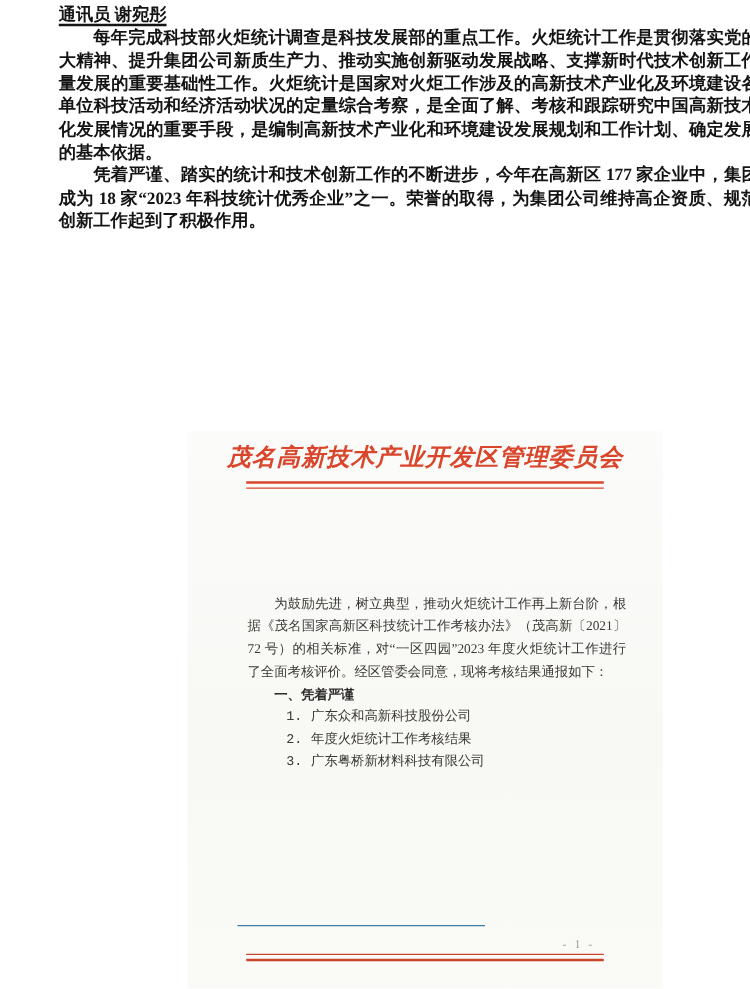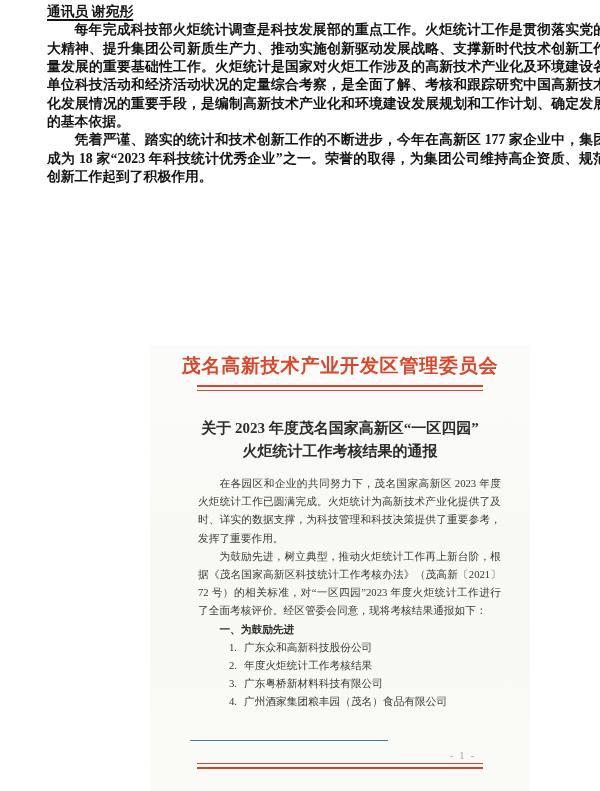--- a/index.html
+++ b/index.html
@@ -54,20 +54,21 @@
     position: absolute;
     left: 0;
     top: 8px;
     width: 100%;
     text-align: center;
     color: #d9462b;
     font-size: 19px;
     font-weight: 700;
     letter-spacing: 0.8px;
     white-space: nowrap;
+    font-style: italic;
   }
   .scan-divider {
     position: absolute;
     left: 47px;
     top: 40px;
     width: 286px;
     height: 2.5px;
     border-top: 2px solid #d9462b;
     border-bottom: 1px solid #d9462b;
   }
@@ -102,20 +103,21 @@
   }
   .notice-body .section-heading {
     font-weight: 700;
     color: #2e2c2a;
   }
   .company-list {
     margin-left: 31px;
   }
   .company-item {
     white-space: nowrap;
+    font-family: Liberation Mono, monospace;
   }
   .company-item .num {
     display: inline-block;
     margin-right: 7px;
   }
   .company-underline {
     position: absolute;
     left: 40px;
     top: 395px;
     width: 198px;
@@ -150,41 +152,33 @@
     </div>
     <p>每年完成科技部火炬统计调查是科技发展部的重点工作。火炬统计工作是贯彻落实党的二十大精神、提升集团公司新质生产力、推动实施创新驱动发展战略、支撑新时代技术创新工作高质量发展的重要基础性工作。火炬统计是国家对火炬工作涉及的高新技术产业化及环境建设各相关单位科技活动和经济活动状况的定量综合考察，是全面了解、考核和跟踪研究中国高新技术产业化发展情况的重要手段，是编制高新技术产业化和环境建设发展规划和工作计划、确定发展策略的基本依据。</p>
     <p>凭着严谨、踏实的统计和技术创新工作的不断进步，今年在高新区 177 家企业中，集团公司成为 18 家“2023 年科技统计优秀企业”之一。荣誉的取得，为集团公司维持高企资质、规范技术创新工作起到了积极作用。</p>
   </div>
 
   <div class="scan">
 
     <div class="scan-header">茂名高新技术产业开发区管理委员会</div>
     <div class="scan-divider"></div>
 
-    <div class="notice-title">
-      <div>关于 2023 年度茂名国家高新区“一区四园”</div>
-      <div>火炬统计工作考核结果的通报</div>
-    </div>
 
     <div class="notice-body">
-      <p>在各园区和企业的共同努力下，茂名国家高新区 2023 年度火炬统计工作已圆满完成。火炬统计为高新技术产业化提供了及时、详实的数据支撑，为科技管理和科技决策提供了重要参考，发挥了重要作用。</p>
       <p>为鼓励先进，树立典型，推动火炬统计工作再上新台阶，根据《茂名国家高新区科技统计工作考核办法》（茂高新〔2021〕72 号）的相关标准，对“一区四园”2023 年度火炬统计工作进行了全面考核评价。经区管委会同意，现将考核结果通报如下：</p>
-      <p class="section-heading">一、为鼓励先进</p>
+      <p class="section-heading">一、凭着严谨</p>
       <div class="company-list">
         <div class="company-item">
           <span class="num">1.</span><span>广东众和高新科技股份公司</span>
         </div>
         <div class="company-item">
           <span class="num">2.</span><span>年度火炬统计工作考核结果</span>
         </div>
         <div class="company-item">
           <span class="num">3.</span><span>广东粤桥新材料科技有限公司</span>
-        </div>
-        <div class="company-item">
-          <span class="num">4.</span><span>广州酒家集团粮丰园（茂名）食品有限公司</span>
         </div>
       </div>
     </div>
 
     <div class="company-underline"></div>
     <div class="page-number">- 1 -</div>
     <div class="footer-divider"></div>
 
   </div>
 

